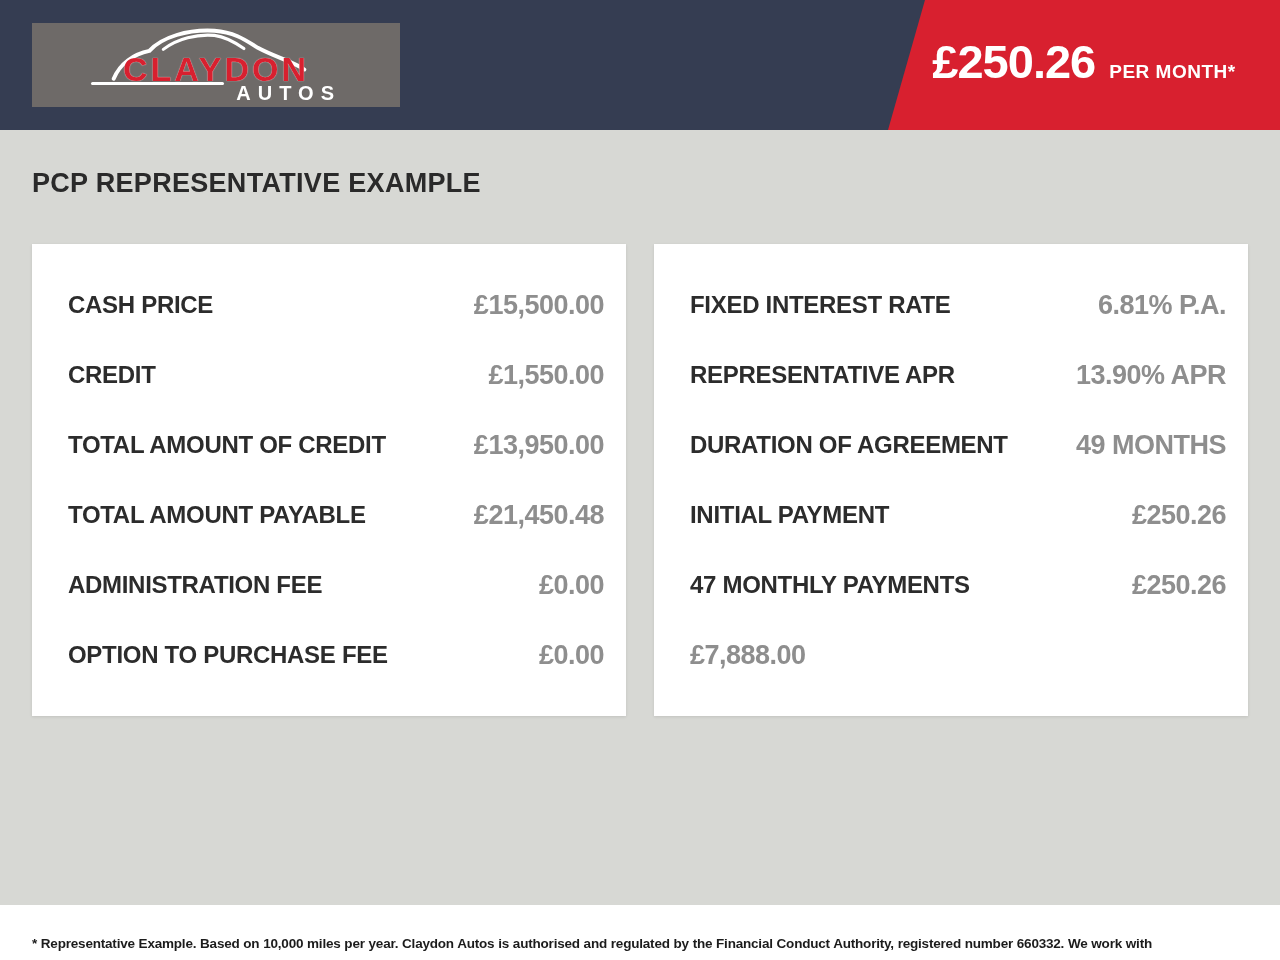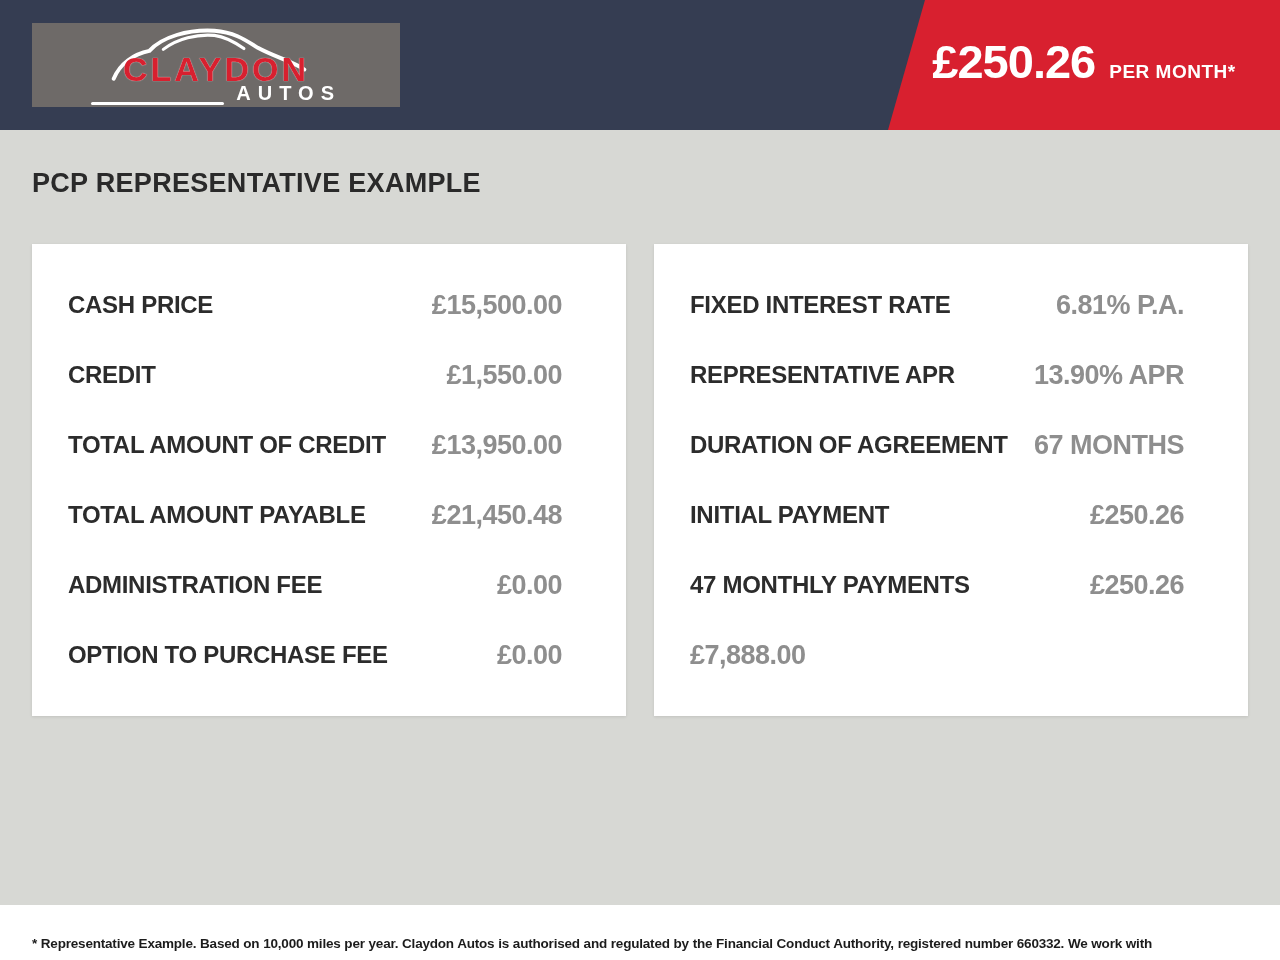--- a/index.html
+++ b/index.html
@@ -11,21 +11,21 @@
     background:var(--navy,#353D52); overflow:hidden; }
 
   .logo-box { position:absolute; left:32px; top:23px; width:368px; height:84px;
     background:var(--logo_grey,#6E6A68); }
   .logo-car { position:absolute; left:50%; top:0; transform:translateX(-50%); }
   .logo-brand { position:absolute; top:27px; width:100%; text-align:center;
     font-size:34px; font-weight:bold; letter-spacing:3px;
     color:var(--red,#D8202F);
     text-shadow:0 0 1px #fff; }
   .logo-sub { position:absolute; top:59px; left:50%; transform:translateX(-50%);
-    width:250px; display:flex; align-items:flex-end; }
+    width:250px; display:flex; align-items:flex-start; }
   .logo-swoosh { flex:1; height:3px; background:#fff; margin-right:12px;
     border-radius:2px; }
   .logo-autos { font-size:20px; font-weight:bold; letter-spacing:7px; color:#fff; }
 
   .price-banner { position:absolute; right:0; top:0; width:392px; height:130px;
     background:var(--red,#D8202F);
     clip-path:polygon(37px 0, 100% 0, 100% 100%, 0 100%);
     display:flex; align-items:baseline; justify-content:center;
     padding-top:38px; color:#fff; }
   .price-amount { font-size:47px; font-weight:bold; letter-spacing:-1px; line-height:1; }
@@ -35,21 +35,21 @@
   
   .band { width:1280px; height:775px; background:var(--band,#D7D8D4);
     padding:38px 32px 0 32px; }
   .page-title { font-size:27px; font-weight:bold; color:#2A2A2A;
     letter-spacing:0.3px; }
 
   .cards { display:flex; gap:28px; margin-top:45px; }
   .card { flex:1; height:472px; background:#fff;
     box-shadow:0 1px 3px rgba(0,0,0,0.10);
     display:flex; flex-direction:column; justify-content:center;
-    padding:0 64px 0 36px; }
+    padding:0 22px 0 36px; }
   .frow { height:70px; display:flex; align-items:center;
     justify-content:space-between; }
   .frow .lbl { font-size:24px; font-weight:bold; color:#2C2C2C;
     letter-spacing:-0.3px; }
   .frow .val { font-size:27px; font-weight:bold; color:#8E8E8E;
     letter-spacing:-0.5px; }
 
   
   .disclaimer-wrap { padding:29px 32px 0 32px; background:#fff; }
   .disclaimer { width:1120px; font-size:13.5px; font-weight:bold;
@@ -117,21 +117,21 @@
       <div class="frow">
         <span class="lbl">FIXED INTEREST RATE</span>
         <span class="val">6.81% P.A.</span>
       </div>
       <div class="frow">
         <span class="lbl">REPRESENTATIVE APR</span>
         <span class="val">13.90% APR</span>
       </div>
       <div class="frow">
         <span class="lbl">DURATION OF AGREEMENT</span>
-        <span class="val">67 MONTHS</span>
+        <span class="val">49 MONTHS</span>
       </div>
       <div class="frow">
         <span class="lbl">INITIAL PAYMENT</span>
         <span class="val">£250.26</span>
       </div>
       <div class="frow">
         <span class="lbl">47 MONTHLY PAYMENTS</span>
         <span class="val">£250.26</span>
       </div>
       <div class="frow">

